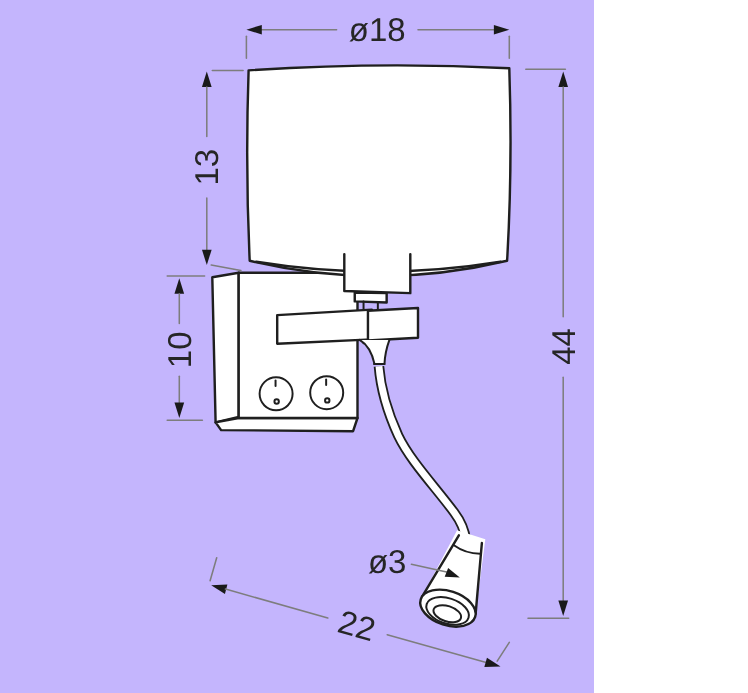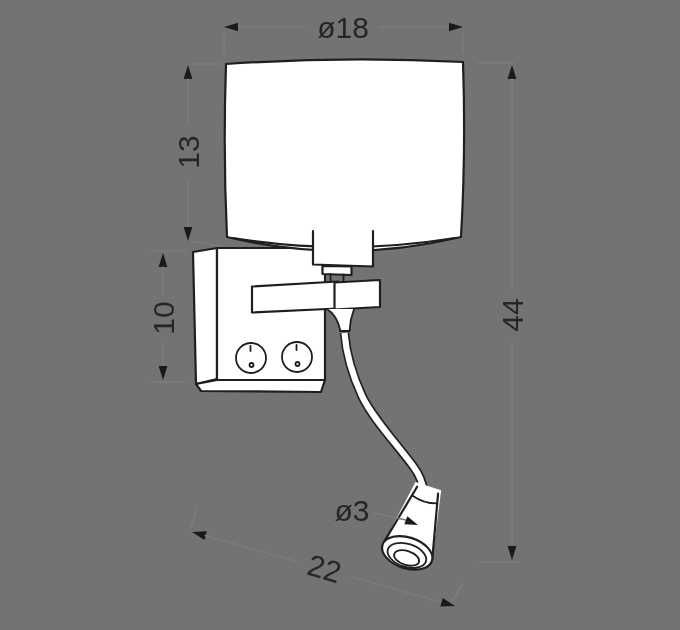--- a/index.html
+++ b/index.html
@@ -1,17 +1,17 @@
 <!DOCTYPE html>
 <html><head>
 <meta charset="utf-8">
 <style>
   html,body{margin:0;padding:0;background:#ffffff;}
   body{width:680px;height:630px;overflow:hidden;font-family:"Liberation Sans",sans-serif;}
-  #stage{position:relative;width:680px;height:630px;background:#737373;}
+  #stage{position:relative;width:540px;height:630px;background:#c4b5fd;}
   svg{position:absolute;left:0;top:0;}
   .of{fill:#ffffff;stroke:#1f1f1f;stroke-width:2.2;stroke-linejoin:round;}
   .o2{fill:none;stroke:#1f1f1f;stroke-width:2.2;stroke-linejoin:round;stroke-linecap:round;}
   .o1{fill:none;stroke:#1f1f1f;stroke-width:1.8;stroke-linejoin:round;stroke-linecap:round;}
   .fw{fill:#ffffff;stroke:none;}
   .dim{fill:none;stroke:#7d7d7d;stroke-width:1.4;stroke-linecap:round;}
   .ah{fill:#1a1a1a;stroke:none;}
   .lbl{font-family:"Liberation Sans",sans-serif;font-size:30px;fill:#262626;}
   .mid{text-anchor:middle;}
 </style>

